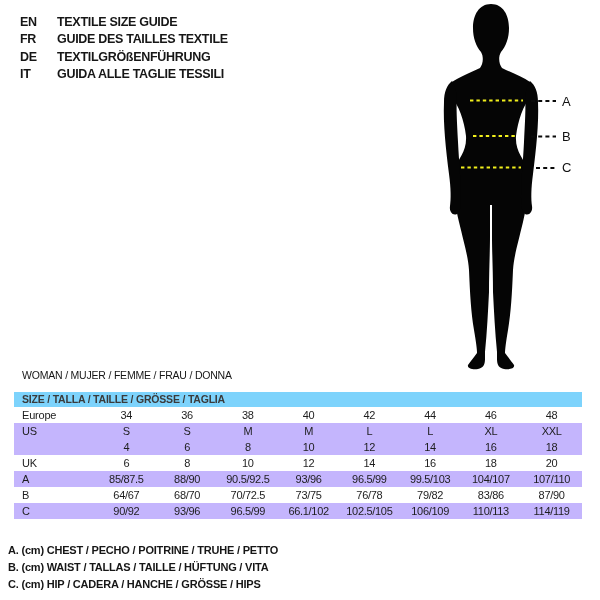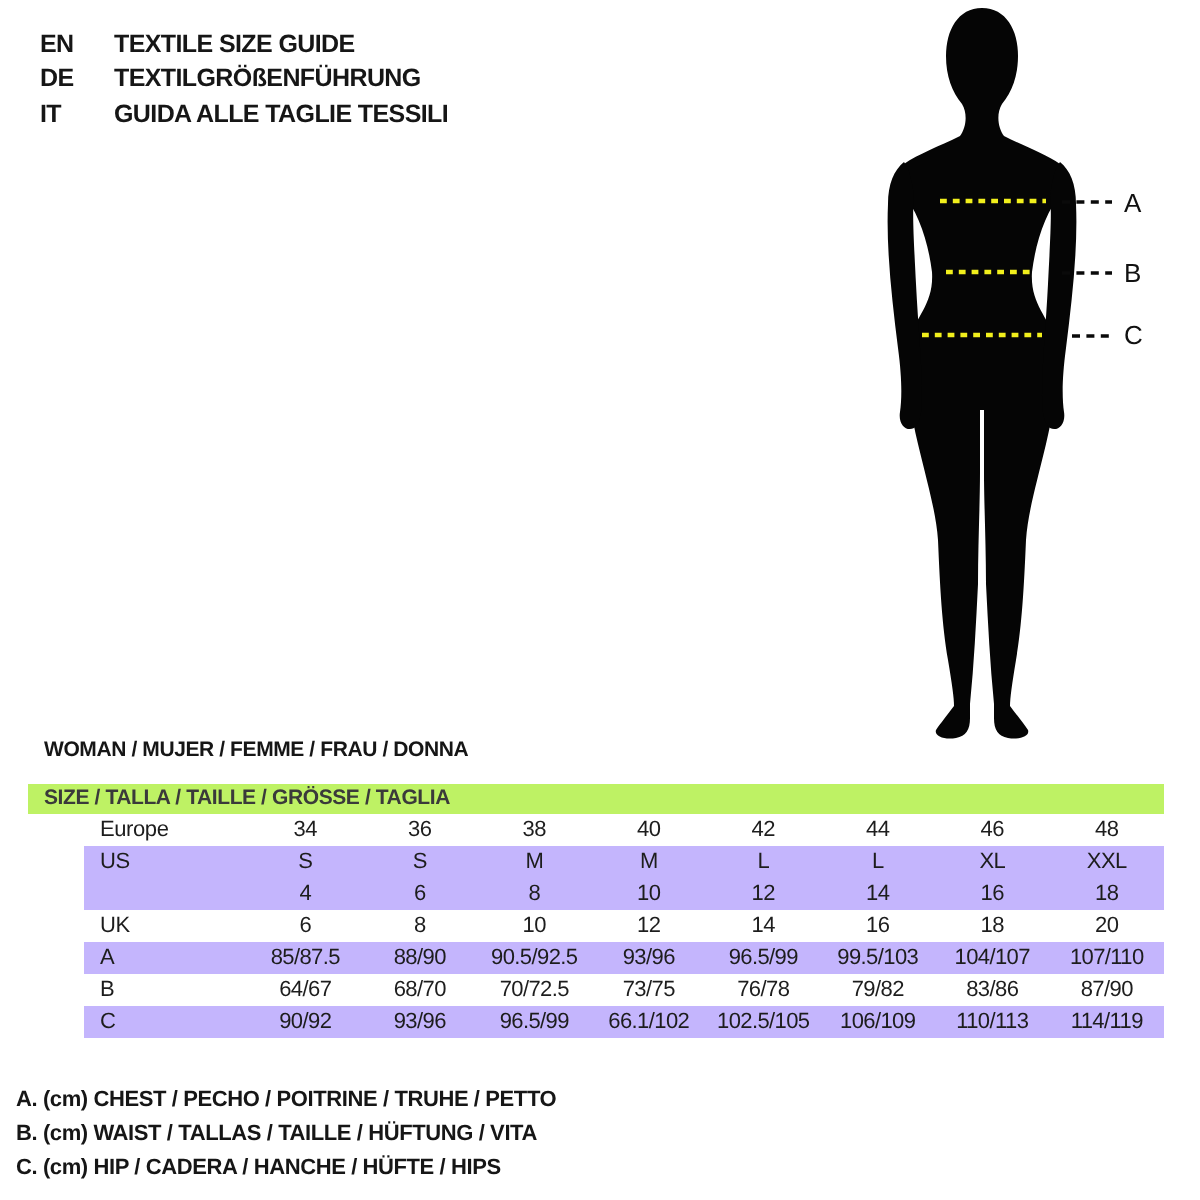--- a/index.html
+++ b/index.html
@@ -11,49 +11,53 @@
   .lang-block{position:absolute;left:20px;top:14px;}
   .lang-row{display:grid;grid-template-columns:37px auto;line-height:17.4px;}
   .lang-code,.lang-title{
     font-size:12.5px;font-weight:700;letter-spacing:-0.3px;color:#161616;white-space:nowrap;
   }
   
   .figure-svg{position:absolute;left:0;top:0;width:600px;height:600px;}
   .marker-label{font-family:"Liberation Sans","DejaVu Sans",sans-serif;font-size:13px;fill:#111;}
   
   .section-title{
-    position:absolute;left:22px;top:369px;font-size:10.5px;font-weight:700;
+    position:absolute;left:22px;top:369px;font-size:10.5px;font-weight:400;
     letter-spacing:-0.2px;color:#161616;white-space:nowrap;
   }
   
   .size-table{position:absolute;left:14px;top:392px;width:568px;}
   .t-header{
-    height:15px;line-height:15px;background:#bef264;color:#3a3a3a;
+    height:15px;line-height:15px;background:#7dd3fc;color:#3a3a3a;
     font-size:10.5px;font-weight:700;letter-spacing:-0.2px;padding-left:8px;box-sizing:border-box;
   }
-  .t-row{display:grid;grid-template-columns:82px repeat(8,1fr);height:16px;line-height:16px;margin-left:28px;}
+  .t-row{display:grid;grid-template-columns:82px repeat(8,1fr);height:16px;line-height:16px;}
   .t-row.r-gray{background:#c4b5fd;}
   .t-label{font-size:11px;padding-left:8px;letter-spacing:-0.2px;white-space:nowrap;}
   .t-cell{font-size:11px;text-align:center;letter-spacing:-0.3px;white-space:nowrap;}
   
   .legend{position:absolute;left:8px;top:542px;}
   .legend-line{
     font-size:11px;font-weight:700;letter-spacing:-0.2px;line-height:17px;
     color:#161616;white-space:nowrap;
   }
 </style>
 </head>
 <body>
 
 <div class="canvas">
 
   <div class="lang-block">
     <div class="lang-row">
       <span class="lang-code">EN</span>
       <span class="lang-title">TEXTILE SIZE GUIDE</span>
+    </div>
+    <div class="lang-row">
+      <span class="lang-code">FR</span>
+      <span class="lang-title">GUIDE DES TAILLES TEXTILE</span>
     </div>
     <div class="lang-row">
       <span class="lang-code">DE</span>
       <span class="lang-title">TEXTILGRÖßENFÜHRUNG</span>
     </div>
     <div class="lang-row">
       <span class="lang-code">IT</span>
       <span class="lang-title">GUIDA ALLE TAGLIE TESSILI</span>
     </div>
   </div>
@@ -218,16 +222,16 @@
       <span class="t-cell">102.5/105</span>
       <span class="t-cell">106/109</span>
       <span class="t-cell">110/113</span>
       <span class="t-cell">114/119</span>
     </div>
   </div>
 
   <div class="legend">
     <div class="legend-line">A. (cm) CHEST / PECHO / POITRINE / TRUHE / PETTO</div>
     <div class="legend-line">B. (cm) WAIST / TALLAS / TAILLE / HÜFTUNG / VITA</div>
-    <div class="legend-line">C. (cm) HIP / CADERA / HANCHE / HÜFTE / HIPS</div>
+    <div class="legend-line">C. (cm) HIP / CADERA / HANCHE / GRÖSSE / HIPS</div>
   </div>
 
 </div>
 
 </body></html>

